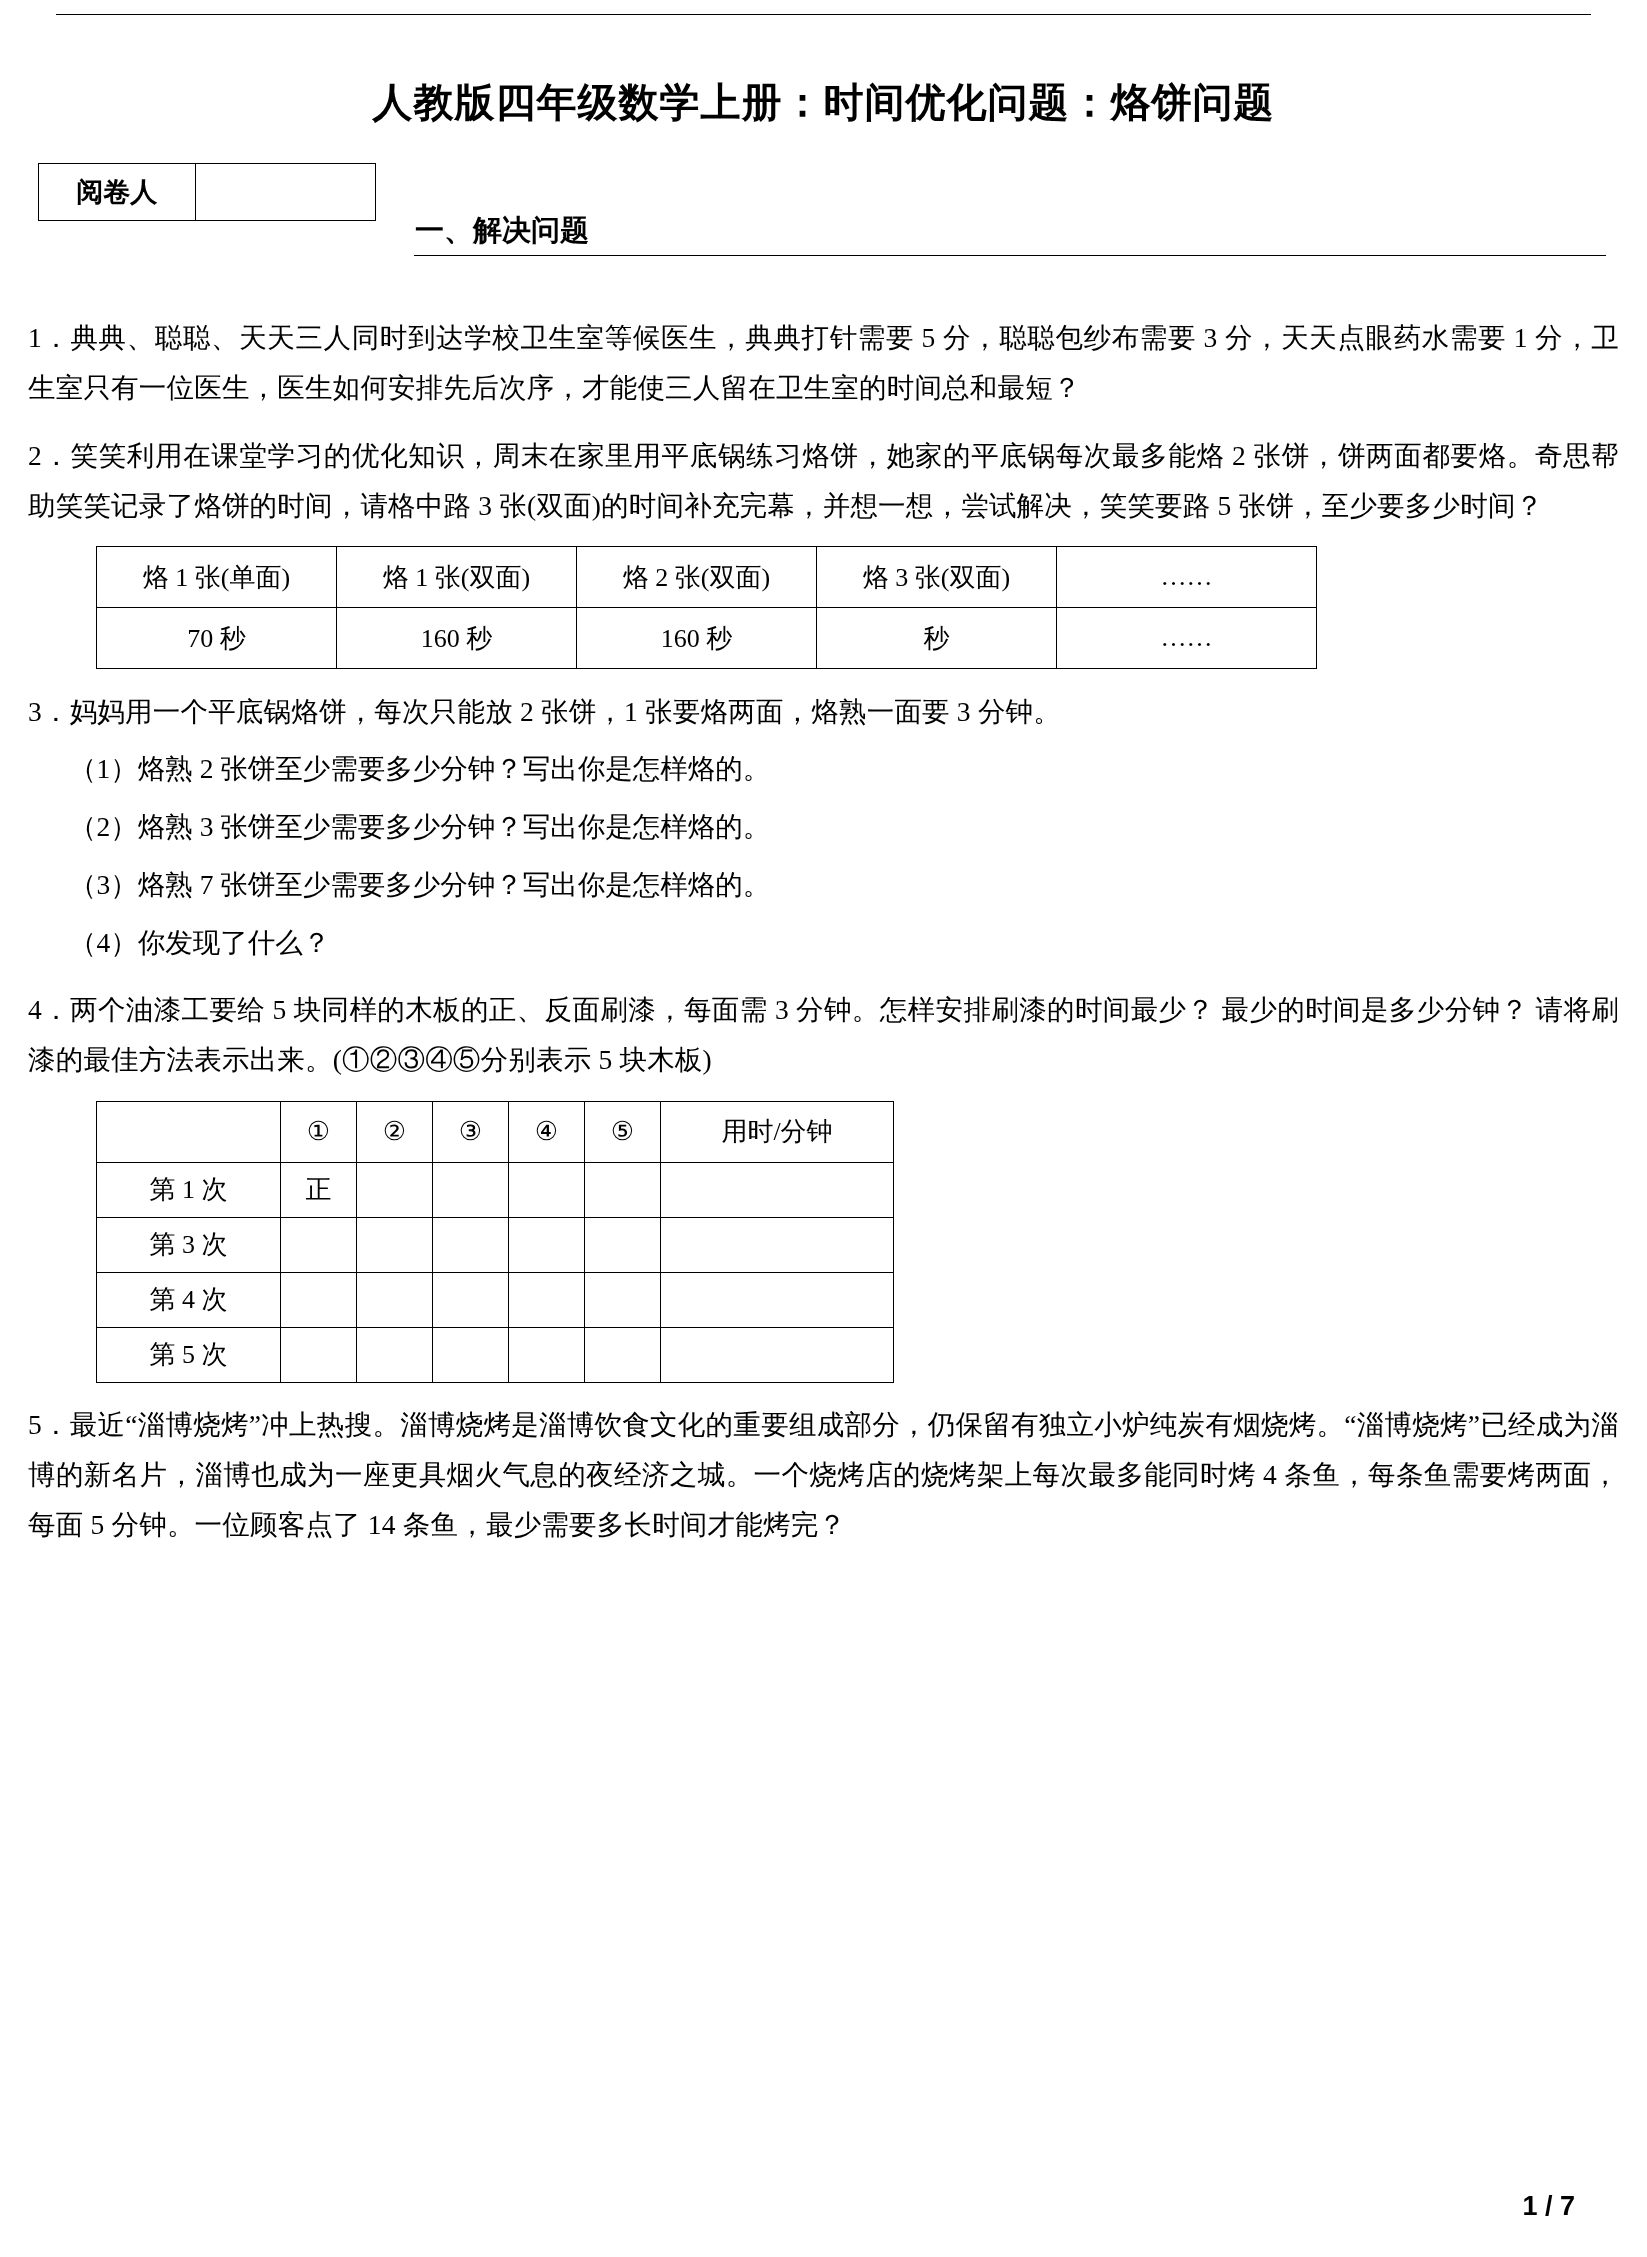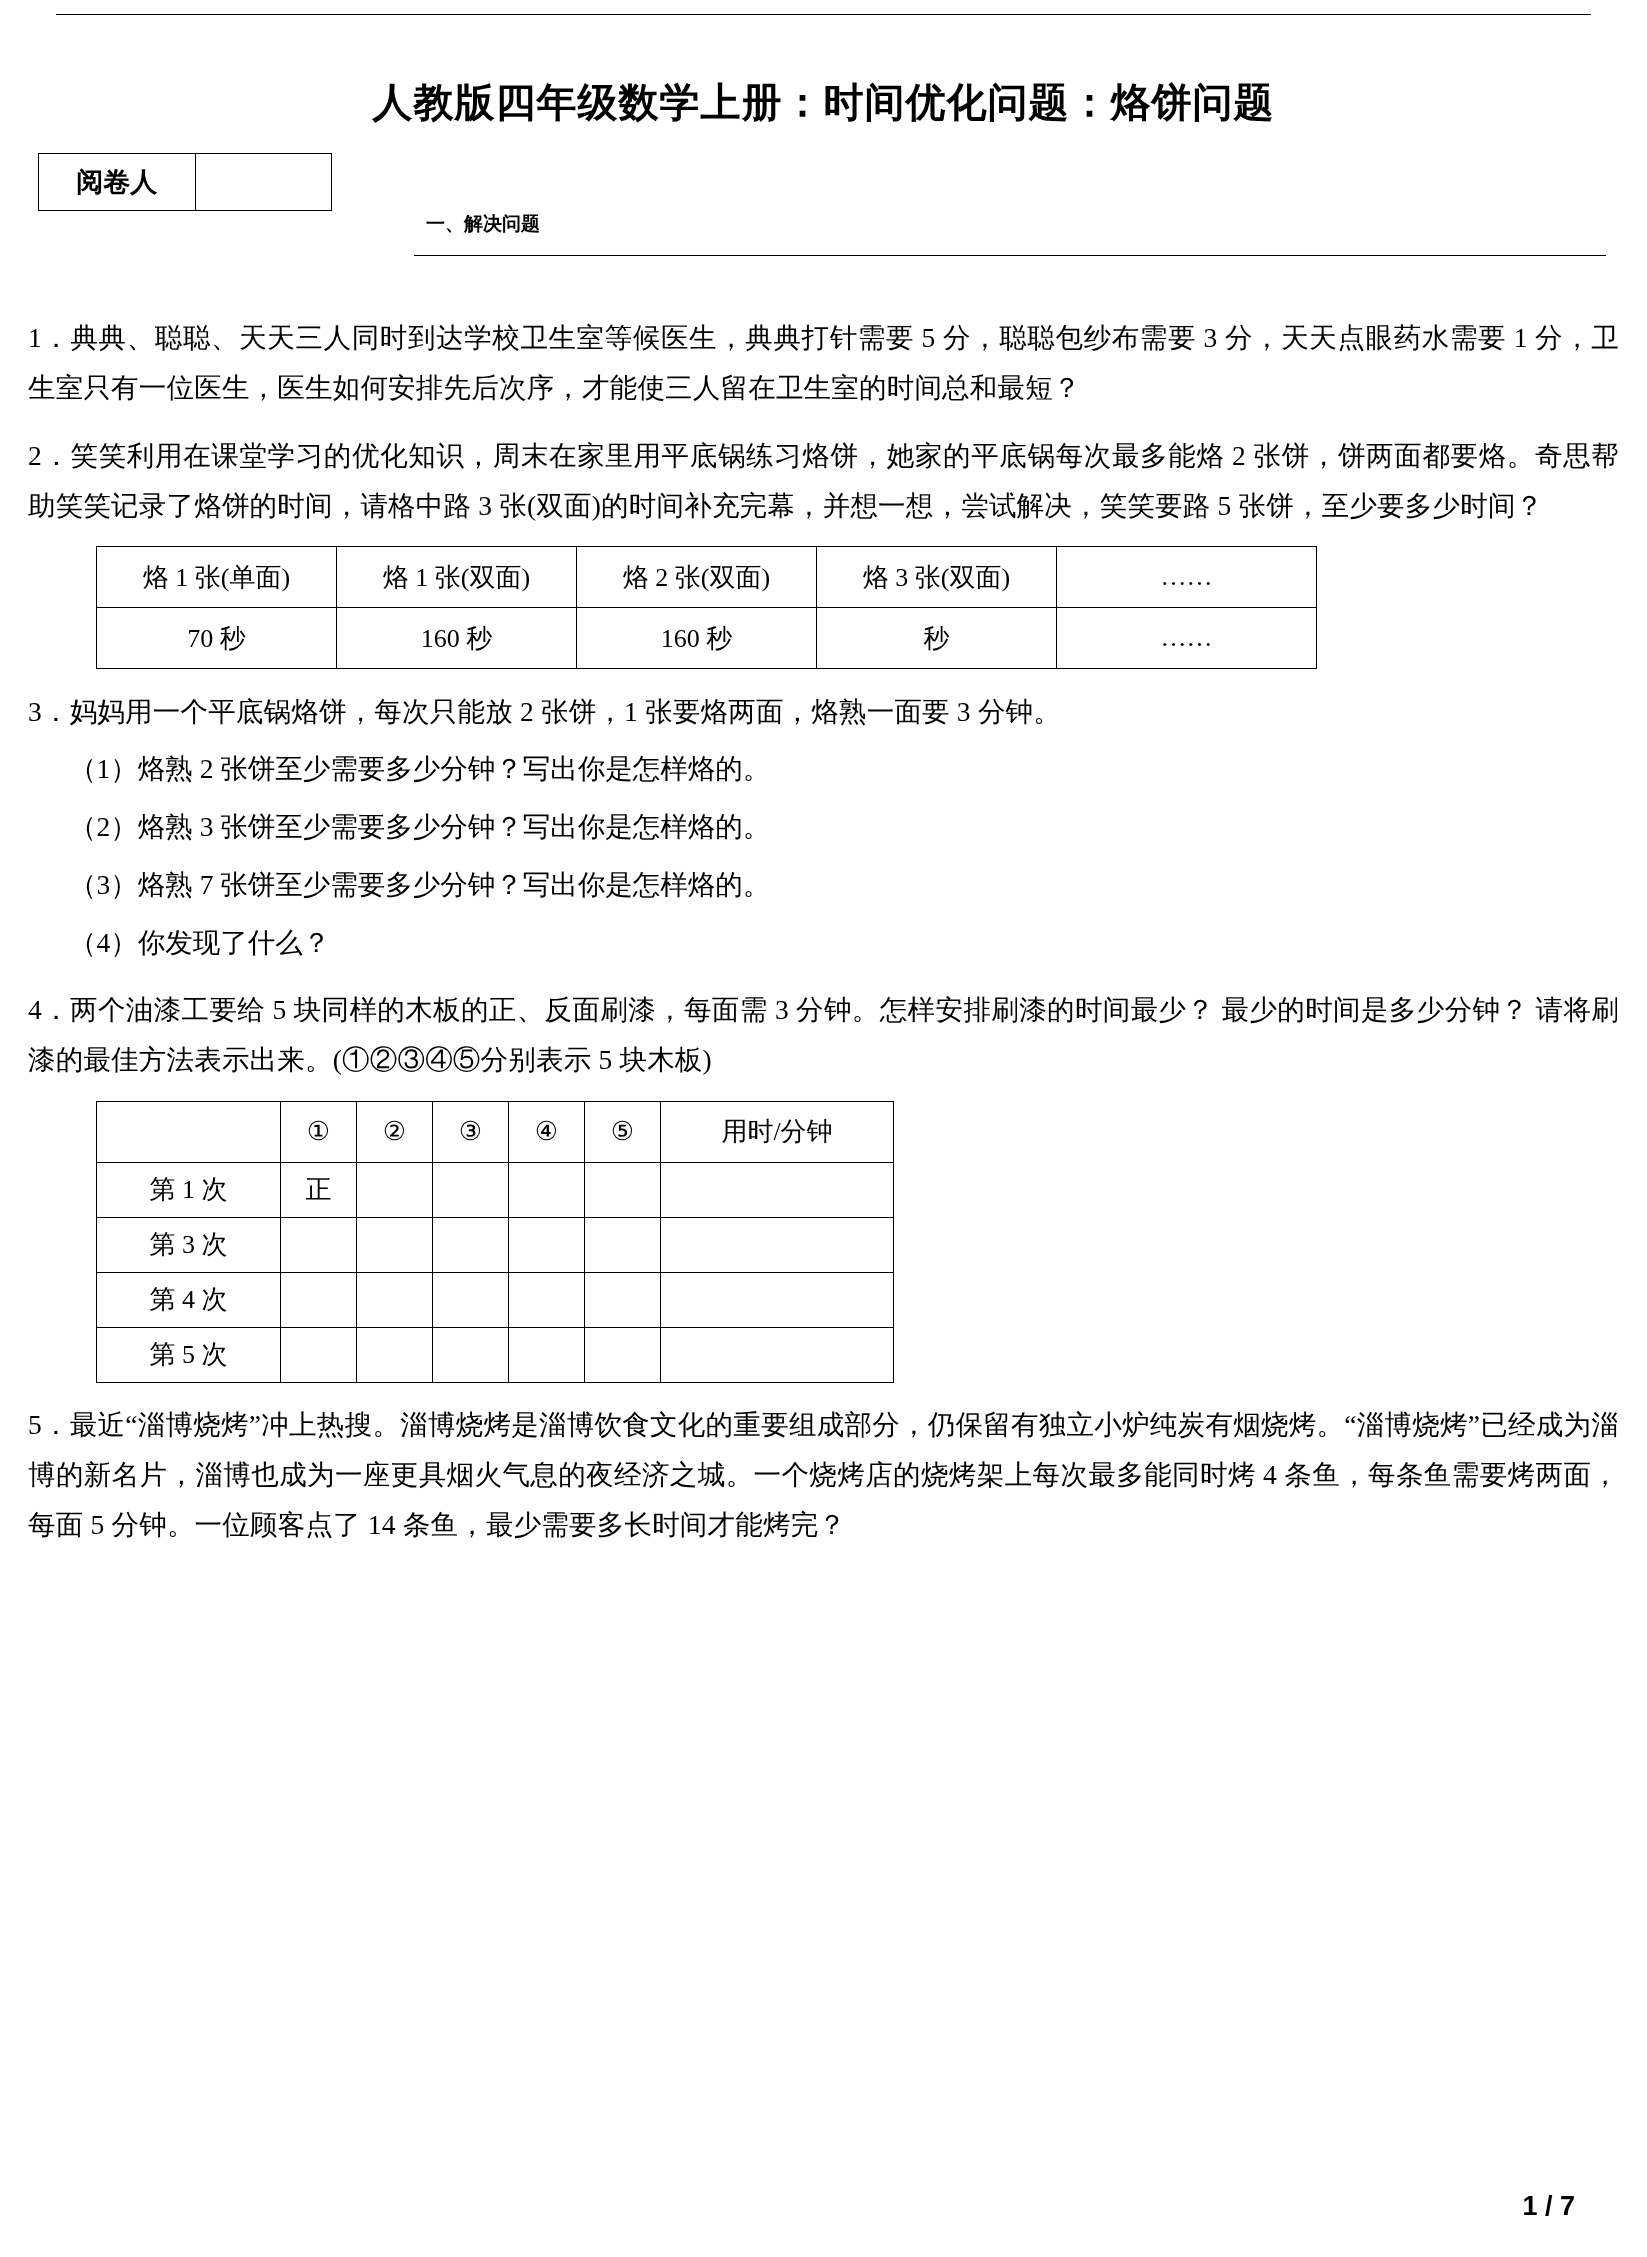--- a/index.html
+++ b/index.html
@@ -39,40 +39,40 @@
     font-family: "Liberation Sans", "DejaVu Sans", sans-serif;
   }
   .header-row {
     position: relative;
     margin-top: 21px;
     height: 145px;
   }
   .score-box {
     position: absolute;
     left: 9.7px;
-    top: 2px;
-    width: 294px;
+    top: 12px;
+    width: 338px;
     border-collapse: collapse;
   }
   .score-box td {
     border: 1.9px solid #000;
     height: 54px;
     font-size: 27px;
     font-weight: bold;
     text-align: center;
     font-family: "Liberation Sans", "DejaVu Sans", sans-serif;
   }
   .score-box td.label {
     width: 154px;
   }
   .section-head {
     position: absolute;
-    left: 398px;
+    left: 387px;
     top: 60px;
-    font-size: 19px;
+    font-size: 29px;
     font-weight: bold;
     font-family: Liberation Serif, serif;
   }
   .section-underline {
     position: absolute;
     left: 386px;
     top: 104px;
     width: 1192px;
     border-top: 1.9px solid #000;
   }

